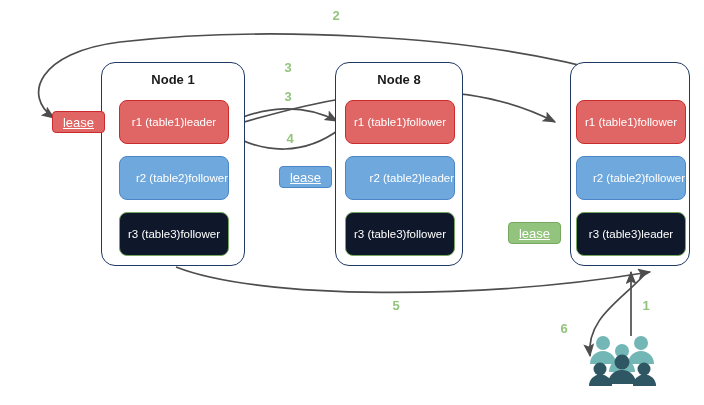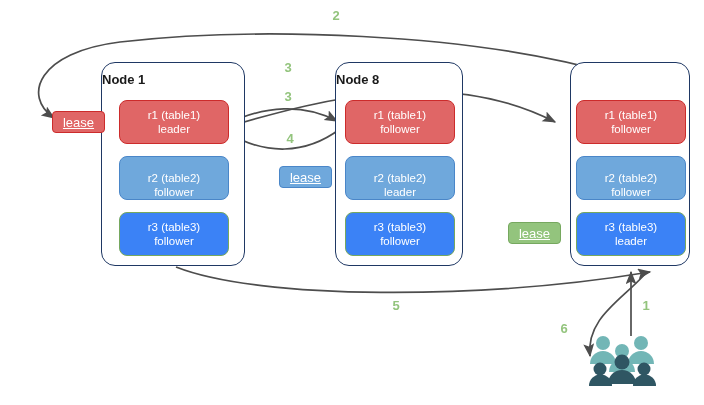--- a/index.html
+++ b/index.html
@@ -3,30 +3,30 @@
 <meta charset="utf-8">
 <style>
   html,body{margin:0;padding:0;background:#ffffff;}
   body{width:704px;height:405px;overflow:hidden;
        font-family:"Liberation Sans","DejaVu Sans",sans-serif;}
   #stage{position:relative;width:704px;height:405px;background:#ffffff;}
   #edges{position:absolute;left:0;top:0;width:704px;height:405px;}
 
   .node{position:absolute;background:#ffffff;border:1.6px solid #1f3864;
         border-radius:14px;box-sizing:border-box;}
-  .node-title{position:absolute;left:0;right:0;top:9px;
+  .node-title{position:absolute;left:0;right:0;top:9px;text-align:center;
               font-size:13px;font-weight:bold;color:#1a1a1a;}
   .replica{position:absolute;border-radius:8px;box-sizing:border-box;
-           display:flex;flex-direction:column;align-items:center;
+           display:flex;align-items:center;
            justify-content:center;color:#ffffff;font-size:11.5px;
            line-height:14px;text-align:center;}
   .replica .l1,.replica .l2{display:block;}
   .rep-red{background:#e06666;border:1.4px solid #cc2b2b;}
   .rep-blue{background:#6fa8dc;border:1.4px solid #4a86c8;justify-content:flex-end;}
-  .rep-green{background:#3b82f6;border:1.4px solid #76a85f;}
+  .rep-green{background:#0f172a;border:1.4px solid #76a85f;}
 
   .lease{position:absolute;border-radius:4px;box-sizing:border-box;
          display:flex;align-items:center;justify-content:center;
          color:#ffffff;font-size:13px;text-decoration:underline;}
   .lease-red{background:#e06666;border:1.5px solid #cc2b2b;}
   .lease-blue{background:#6fa8dc;border:1.5px solid #4a86c8;}
   .lease-green{background:#93c47d;border:1.5px solid #76a85f;}
 
   .step{position:absolute;color:#93c47d;font-size:13px;font-weight:bold;
         text-align:center;}

